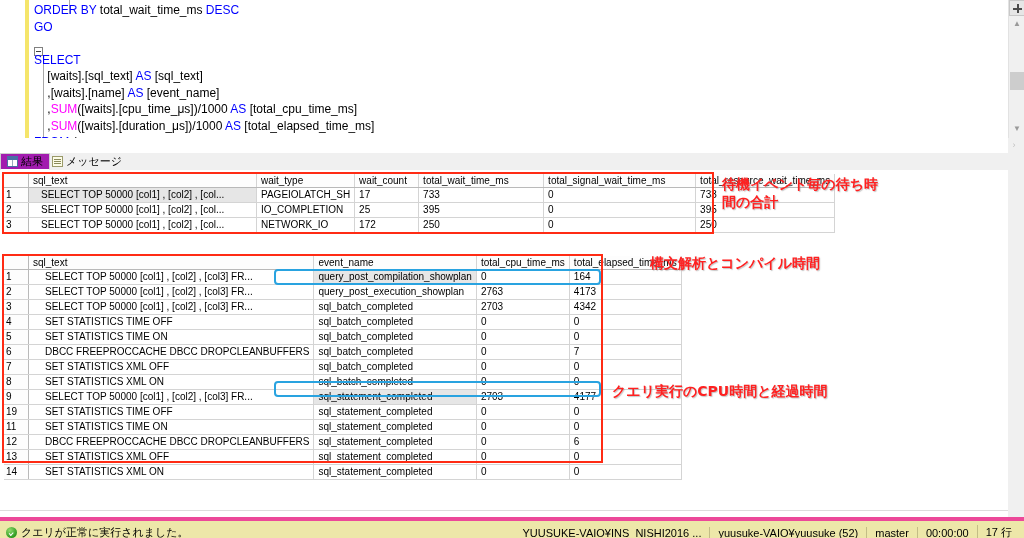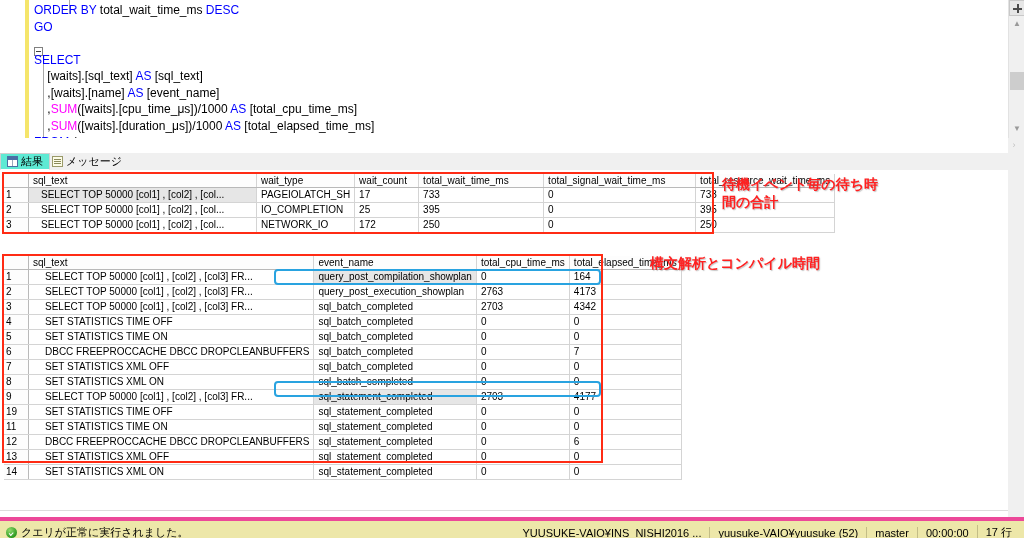--- a/index.html
+++ b/index.html
@@ -52,21 +52,21 @@
   
   .tabstrip{
     position:absolute;left:0;top:153px;width:1008px;height:17px;
     background:#f0f0f0;border-bottom:1px solid #cfcfcf;
   }
   .tab{
     position:absolute;top:0;height:17px;box-sizing:border-box;
     display:flex;align-items:center;gap:3px;padding:0 6px;
     font-size:11px;color:#000;
   }
-  .tab.active{left:0;background:#5eead4;border:1px solid #cfcfcf;border-bottom:1px solid #fff;}
+  .tab.active{left:0;background:#a21caf;border:1px solid #cfcfcf;border-bottom:1px solid #fff;}
   .tab.inactive{left:46px;background:transparent;}
   .tabico{width:11px;height:11px;display:inline-block;position:relative;}
   .ico-grid{border:1px solid #4a6fa5;background:#fff;box-sizing:border-box;}
   .ico-grid::before{content:"";position:absolute;left:0;top:0;right:0;height:3px;background:#4a6fa5;}
   .ico-grid::after{content:"";position:absolute;left:4px;top:3px;width:1px;bottom:0;background:#9ab;}
   .ico-msg{border:1px solid #9a9a6a;background:#fdfde8;box-sizing:border-box;}
   .ico-msg::before{content:"";position:absolute;left:1px;top:2px;width:7px;height:1px;
     background:#8a8a5a;box-shadow:0 2px 0 #8a8a5a,0 4px 0 #8a8a5a;}
 
   
@@ -344,20 +344,21 @@
             </tr>
           </tbody>
       </table>
     </div>
     <div class="boxred" style="left:2px;top:84px;width:601px;height:209px;"></div>
 
     <div class="boxblue" style="left:274px;top:99px;width:327px;height:16px;"></div>
     <div class="anno" style="left:612px;top:84px;margin-left:38px;">構文解析とコンパイル時間</div>
 
     <div class="boxblue" style="left:274px;top:211px;width:327px;height:16px;"></div>
+    <div class="anno" style="left:612px;top:212px;">クエリ実行のCPU時間と経過時間</div>
 
     <div class="grid-bottom-sep" style="top:340px;"></div>
   </div>
 
   <div class="vscroll">
     <div class="vs-split"></div>
     <div class="vs-up">▲</div>
     <div class="vs-thumb"></div>
     <div class="vs-down">▼</div>
   </div>

